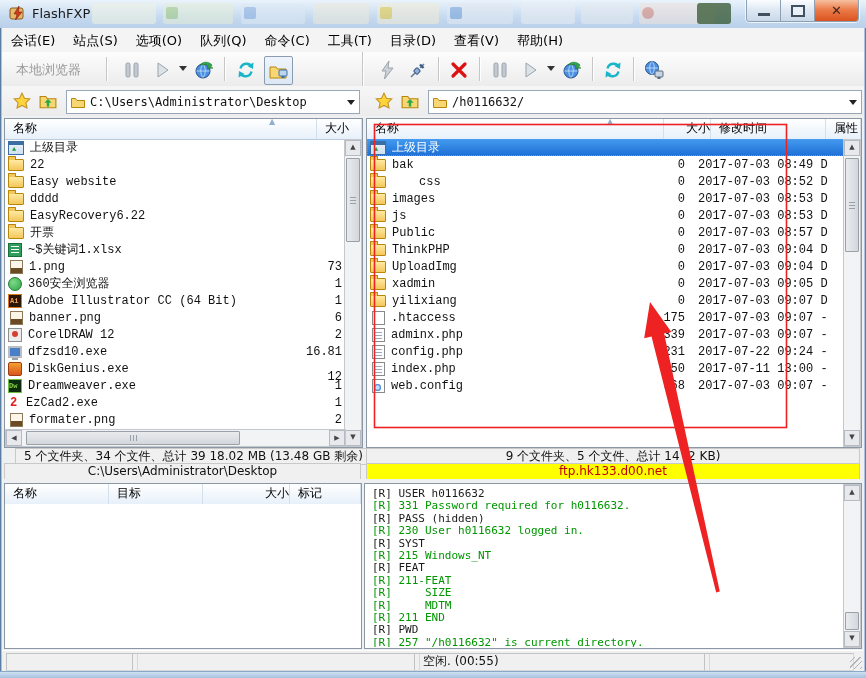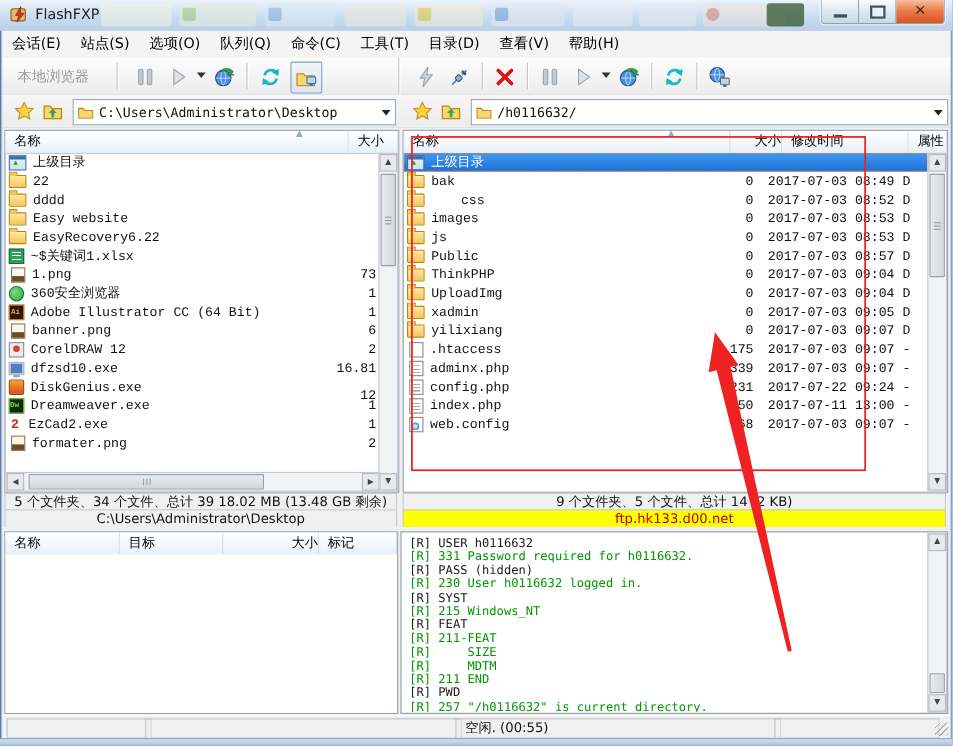--- a/index.html
+++ b/index.html
@@ -344,31 +344,36 @@
           <span class="nm">上级目录</span>
           <span class="sz" style="width: 40px;"></span>
         </div>
         <div class="row">
           <span class="fi fi-folder"></span>
           <span class="nm">22</span>
           <span class="sz" style="width: 40px;"></span>
         </div>
         <div class="row">
           <span class="fi fi-folder"></span>
+          <span class="nm">Easy website</span>
+          <span class="sz" style="width: 40px;"></span>
+        </div>
+        <div class="row">
+          <span class="fi fi-folder"></span>
           <span class="nm">dddd</span>
           <span class="sz" style="width: 40px;"></span>
         </div>
         <div class="row">
           <span class="fi fi-folder"></span>
-          <span class="nm">Easy website</span>
+          <span class="nm">EasyRecovery6.22</span>
           <span class="sz" style="width: 40px;"></span>
         </div>
         <div class="row">
           <span class="fi fi-folder"></span>
-          <span class="nm">EasyRecovery6.22</span>
+          <span class="nm">开票</span>
           <span class="sz" style="width: 40px;"></span>
         </div>
         <div class="row">
           <span class="fi fi-excel"></span>
           <span class="nm">~$关键词1.xlsx</span>
           <span class="sz" style="width: 40px;"></span>
         </div>
         <div class="row">
           <span class="fi fi-png"></span>
           <span class="nm">1.png</span>
@@ -555,21 +560,21 @@
       </div>
     <div class="sb" style="right:0;top:20px;width:16px;bottom:0;">
       <div class="sb-arr" style="left:0;right:0;top:0;height:14px;">▲</div>
       <div class="sb-thumb" style="left:1px;right:1px;top:18px;height:92px;">
           <span class="grip"></span>
         </div>
       <div class="sb-arr" style="left:0;right:0;bottom:0;height:14px;">▼</div>
     </div>
   </div>
 
-  <div class="stat" style="left:4px;top:448px;width:355px;">5 个文件夹、34 个文件、总计 39  18.02 MB (13.48 GB 剩余)</div>
+  <div class="stat" style="left:15px;top:448px;width:355px;">5 个文件夹、34 个文件、总计 39  18.02 MB (13.48 GB 剩余)</div>
   <div class="stat" style="left:4px;top:463px;width:355px;">C:\Users\Administrator\Desktop</div>
   <div class="stat" style="left:366px;top:448px;width:492px;">9 个文件夹、5 个文件、总计 14 (2 KB)</div>
   <div class="stat yellow" style="left:366px;top:463px;width:492px;">ftp.hk133.d00.net</div>
 
   <div style="position:absolute;left:2px;top:479px;width:862px;height:171px;background:#eef0f2;"></div>
 
   <div class="pane" style="left:4px;top:483px;width:356px;height:164px;">
     <div class="phdr" id="qhdr">
         <div class="phc" style="width: 95px;">名称</div>
         <div class="phc" style="width: 85px;">目标</div>

